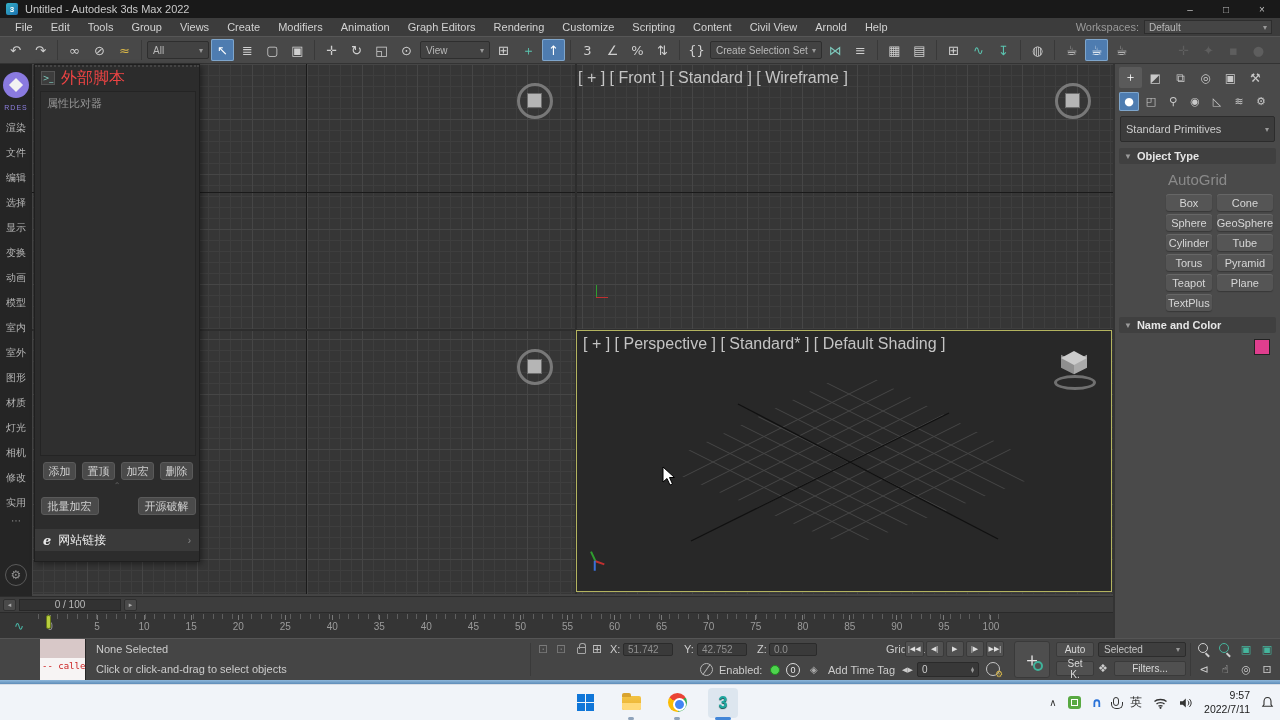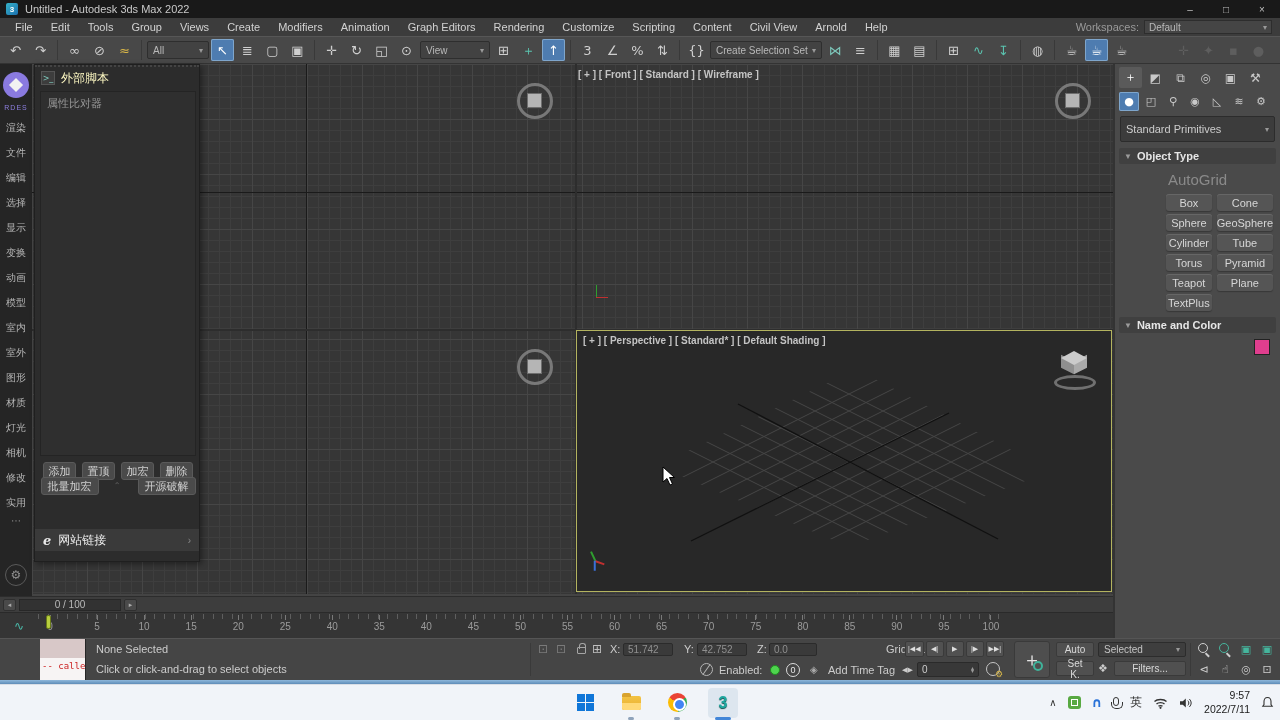--- a/index.html
+++ b/index.html
@@ -56,21 +56,21 @@
   .vpwrap{position:absolute;left:32px;top:64px;width:1081px;height:530px;background-color:#363636;
     background-image:linear-gradient(to right,#464646 1px,transparent 1px),
       linear-gradient(to bottom,#464646 1px,transparent 1px),
       linear-gradient(to right,#3e3e3e 1px,transparent 1px),
       linear-gradient(to bottom,#3e3e3e 1px,transparent 1px);
     background-size:55px 55px,55px 55px,11px 11px,11px 11px;}
   .axisv{position:absolute;left:274px;top:0;bottom:0;width:1px;background:#1a1a1a;}
   .axish{position:absolute;left:0;right:0;top:128px;height:1px;background:#1a1a1a;}
   .divv{position:absolute;left:543px;top:0;bottom:0;width:2px;background:#2d2d2d;}
   .divh{position:absolute;left:0;right:0;top:265px;height:2px;background:#2d2d2d;}
-  .vplabel{position:absolute;font-size:10px;color:#c4c4c4;white-space:nowrap;font-weight:bold;}
+  .vplabel{position:absolute;font-size:16px;color:#c4c4c4;white-space:nowrap;}
   .vcube-ortho{position:absolute;width:36px;height:36px;}
   .vcube-ortho .ring{position:absolute;inset:0;border:3px solid #8f8f8f;border-radius:50%;opacity:.75;}
   .vcube-ortho .sq{position:absolute;left:10px;top:10px;width:15px;height:15px;background:#b5b5b5;border:1px solid #6e6e6e;}
   .axiscross{position:absolute;width:16px;height:16px;}
   .axiscross .ax{position:absolute;left:8px;top:8px;width:12px;height:1px;background:#c03030;}
   .axiscross .ay{position:absolute;left:8px;top:-4px;width:1px;height:12px;background:#2f9e2f;}
 
   
   .persp{position:absolute;left:544px;top:266px;width:536px;height:262px;background:#282828;
     border:1px solid #b3b35f;}
@@ -202,28 +202,28 @@
   .mic:after{content:'';position:absolute;left:-3px;top:4px;width:10px;height:6px;border:1px solid #333;
     border-top:none;border-radius:0 0 5px 5px;}
   .clockblock{text-align:right;font-size:10.5px;color:#1a1a1a;line-height:1.3;}
 
   
   .scriptpanel{position:absolute;left:34px;top:64px;width:166px;height:498px;background:#2c2c2c;
     border:1px solid #1f1f1f;box-shadow:2px 2px 6px rgba(0,0,0,.4);color:#d8d8d8;}
   .sp-header{height:24px;display:flex;align-items:center;gap:6px;padding:0 6px;border-top:2px dotted #444;}
   .sp-hicon{width:14px;height:14px;background:#3d3d3d;border:1px solid #555;color:#7ec9bc;font-size:8px;
     display:flex;align-items:center;justify-content:center;}
-  .sp-title{font-size:12px;color:#fef9c3;}
+  .sp-title{font-size:16px;color:#ef4444;}
   .sp-list{position:absolute;left:5px;top:26px;width:156px;height:365px;background:#2f2f2f;border:1px solid #242424;}
   .plist-item{padding:4px 6px;font-size:11px;color:#979797;}
   .sp-btnrow{position:absolute;left:4px;top:397px;width:158px;display:flex;gap:6px;justify-content:center;}
   .spbtn{height:18px;min-width:33px;background:#4a4a4a;border:1px solid #5a5a5a;border-radius:3px;
     color:#d0d0d0;font-size:11px;display:flex;align-items:center;justify-content:center;padding:0 4px;}
   .sp-chev{position:absolute;left:0;right:0;top:416px;text-align:center;color:#666;font-size:8px;}
-  .sp-widerow{position:absolute;left:4px;top:412px;width:158px;display:flex;justify-content:space-around;gap:36px;}
+  .sp-widerow{position:absolute;left:4px;top:432px;width:158px;display:flex;justify-content:space-around;gap:36px;}
   .spbtn.wide{min-width:58px;}
   .sp-weblink{position:absolute;left:0;top:464px;width:164px;height:22px;background:#3a3a3a;
     display:flex;align-items:center;gap:7px;padding:0 8px;}
   .sp-eicon{font-weight:bold;font-style:italic;font-size:13px;color:#e8e8e8;font-family:"DejaVu Serif",serif;}
   .sp-wtitle{font-size:12px;color:#eee;}
   .sp-wchev{margin-left:auto;color:#888;font-size:10px;}
 
   .cursor-svg{position:absolute;left:662px;top:466px;}
 </style>
 </head>

